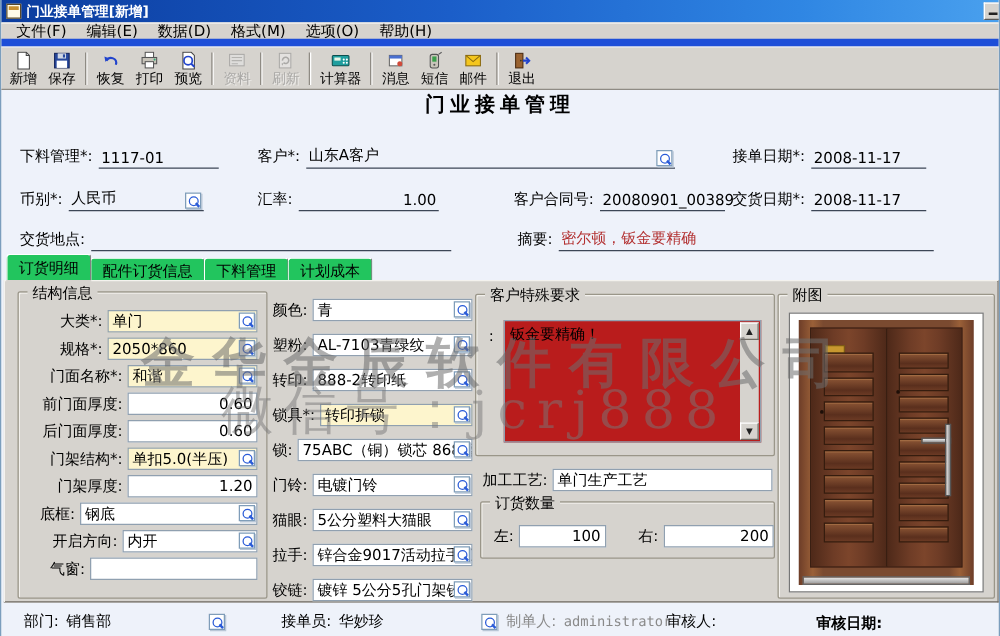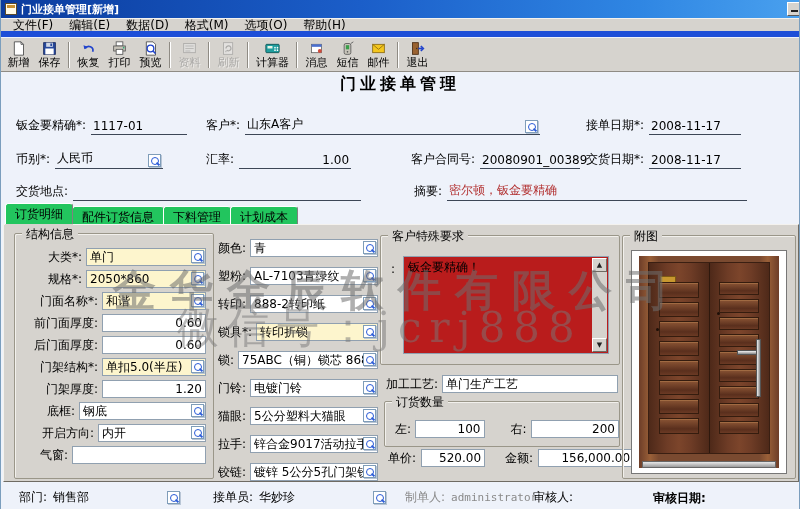--- a/index.html
+++ b/index.html
@@ -267,21 +267,21 @@
           <path d="M10 9h5" stroke="#2244cc" stroke-width="2"></path>
           <path d="M13 6l3 3-3 3" fill="none" stroke="#2244cc" stroke-width="2"></path>
         </svg>
       <span class="tlabel">退出</span>
     </div>
   </div>
 
   <div class="page-title">门业接单管理</div>
 
   <div class="uf" style="left:15px; top:118px;">
-    <span class="lbl">钣金要精确*:</span>
+    <span class="lbl">下料管理*:</span>
     <span class="val" style="width:96px;">
         <span>1117-01</span>
       </span>
   </div>
   <div class="uf" style="left:205px; top:118px;">
     <span class="lbl">客户*:</span>
     <span class="val" style="width:295px;">
         <span>山东A客户</span>
         <span class="lookup"></span>
       </span>
@@ -385,21 +385,21 @@
             </span>
         </div>
         <div class="srow">
           <span class="rlbl">门架厚度:</span>
           <span class="box num" style="width:104px;">
               <span>1.20</span>
             </span>
         </div>
         <div class="srow">
           <span class="rlbl">底框:</span>
-          <span class="box" style="width:127px;">
+          <span class="box" style="width:142px;">
               <span>钢底</span>
               <span class="lookup"></span>
             </span>
         </div>
         <div class="srow">
           <span class="rlbl">开启方向:</span>
           <span class="box" style="width:108px;">
               <span>内开</span>
               <span class="lookup"></span>
             </span>
@@ -505,30 +505,20 @@
         <span class="box num">
             <span>100</span>
           </span>
         <span class="rlbl qlbl2">右:</span>
         <span class="box num b2">
             <span>200</span>
           </span>
       </div>
     </div>
 
-    <div class="price-row">
-      <span>单价:</span>
-      <span class="box num">
-          <span>520.00</span>
-        </span>
-      <span class="amt-lbl">金额:</span>
-      <span class="box num amount">
-          <span>156,000.00</span>
-        </span>
-    </div>
 
     <div class="group" style="left:618px; top:10px; width:174px; height:244px;">
       <span class="group-title">附图</span>
       <div class="door-photo">
         <div class="door-frame">
           <div class="leaves">
             <div class="leaf left">
               <span class="lockplate"></span>
               <span class="peephole ph1"></span>
               <div class="panels">
@@ -563,21 +553,21 @@
         </div>
       </div>
     </div>
   </div>
 
   <div class="footer-item" style="left:18px; top:489px;">
     <span class="lbl">部门:</span>
     <span class="fval">销售部</span>
     <span class="lookup"></span>
   </div>
-  <div class="footer-item" style="left:212px; top:489px;">
+  <div class="footer-item" style="left:224px; top:489px;">
     <span class="lbl">接单员:</span>
     <span class="fval">华妙珍</span>
     <span class="lookup"></span>
   </div>
   <div class="footer-item gray" style="left:404px; top:489px;">
     <span class="lbl">制单人:</span>
     <span class="fval" style="font-family:'DejaVu Sans Mono', monospace; font-size:11px;">administrator</span>
   </div>
   <div class="footer-item" style="left:532px; top:489px;">
     <span class="lbl">审核人:</span>

